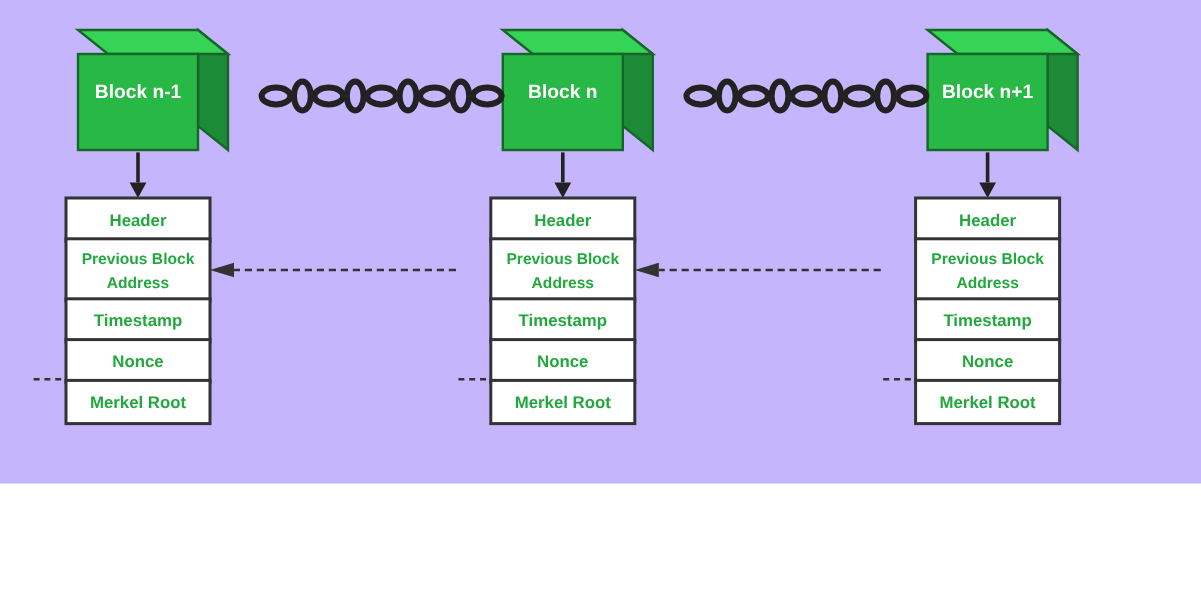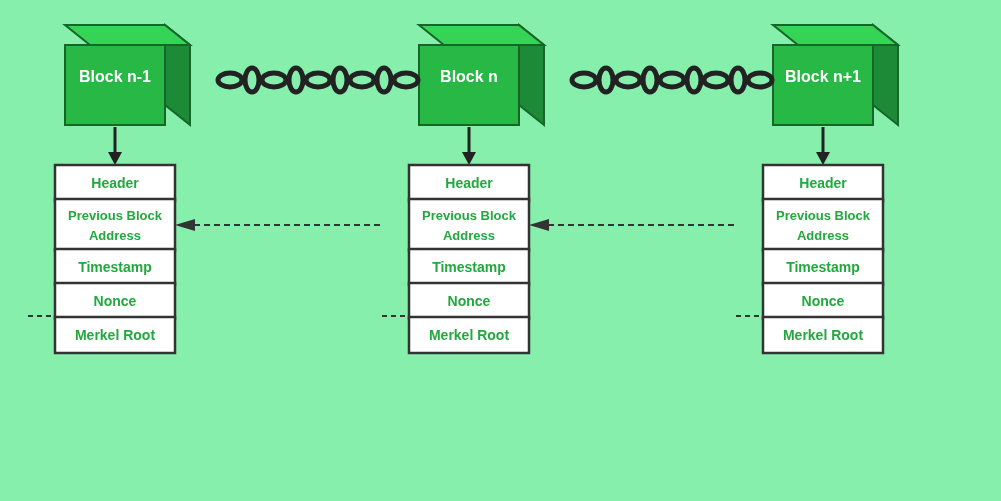--- a/index.html
+++ b/index.html
@@ -8,23 +8,23 @@
       font-family: Arial, sans-serif;
       width: 1001px;
       height: 501px;
       overflow: hidden;
       position: relative;
     }
 
     
     .main-layout {
       width: 1001px;
-      height: 501px;
+      height: 403px;
       position: relative;
-      background: #86efac;
+      background: #c4b5fd;
     }
   </style>
 </head>
 <body>
 
 <div class="main-layout">
   <svg width="1001" height="501" style="position:absolute;top:0;left:0;">
 
     <line x1="28" y1="316" x2="86" y2="316" stroke="#333" stroke-width="2" stroke-dasharray="5,4" marker-end="url(#dasharrow)"></line>
 

